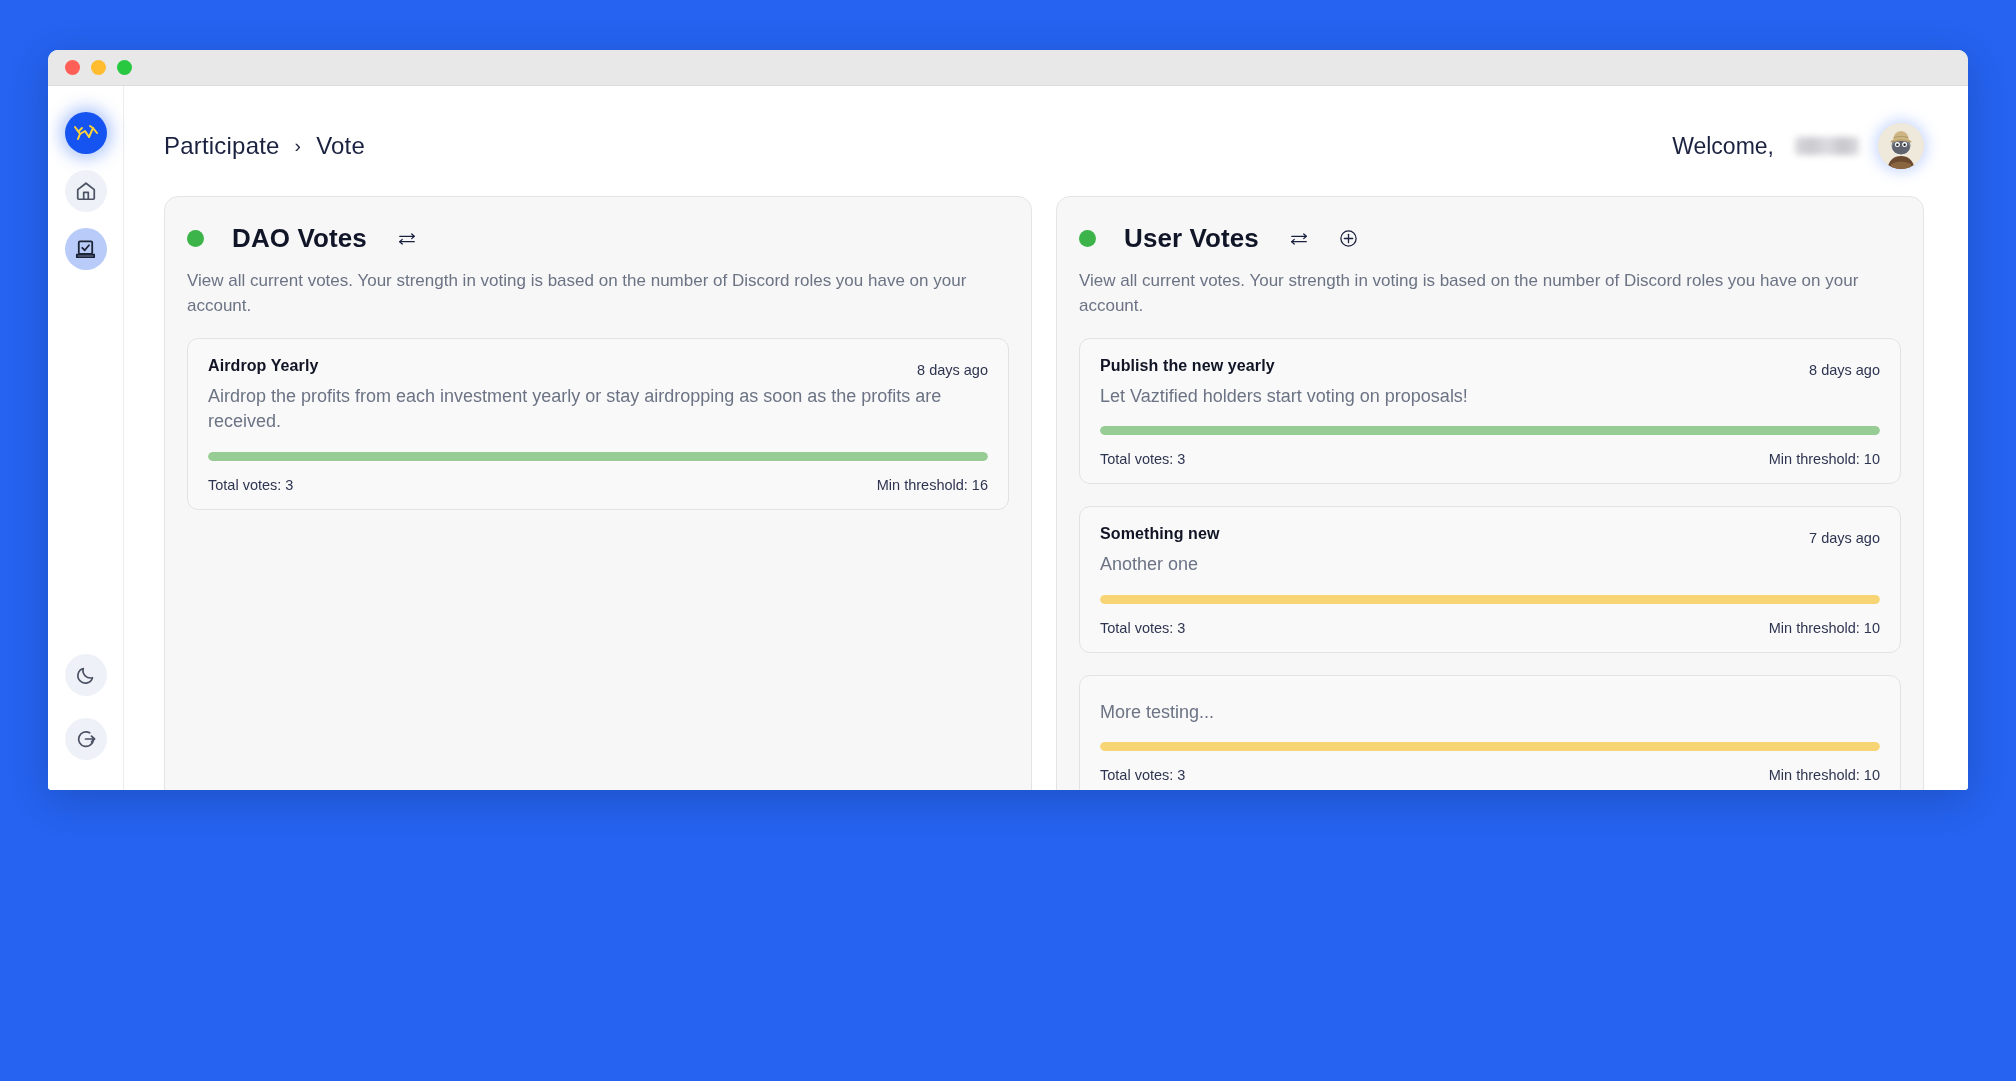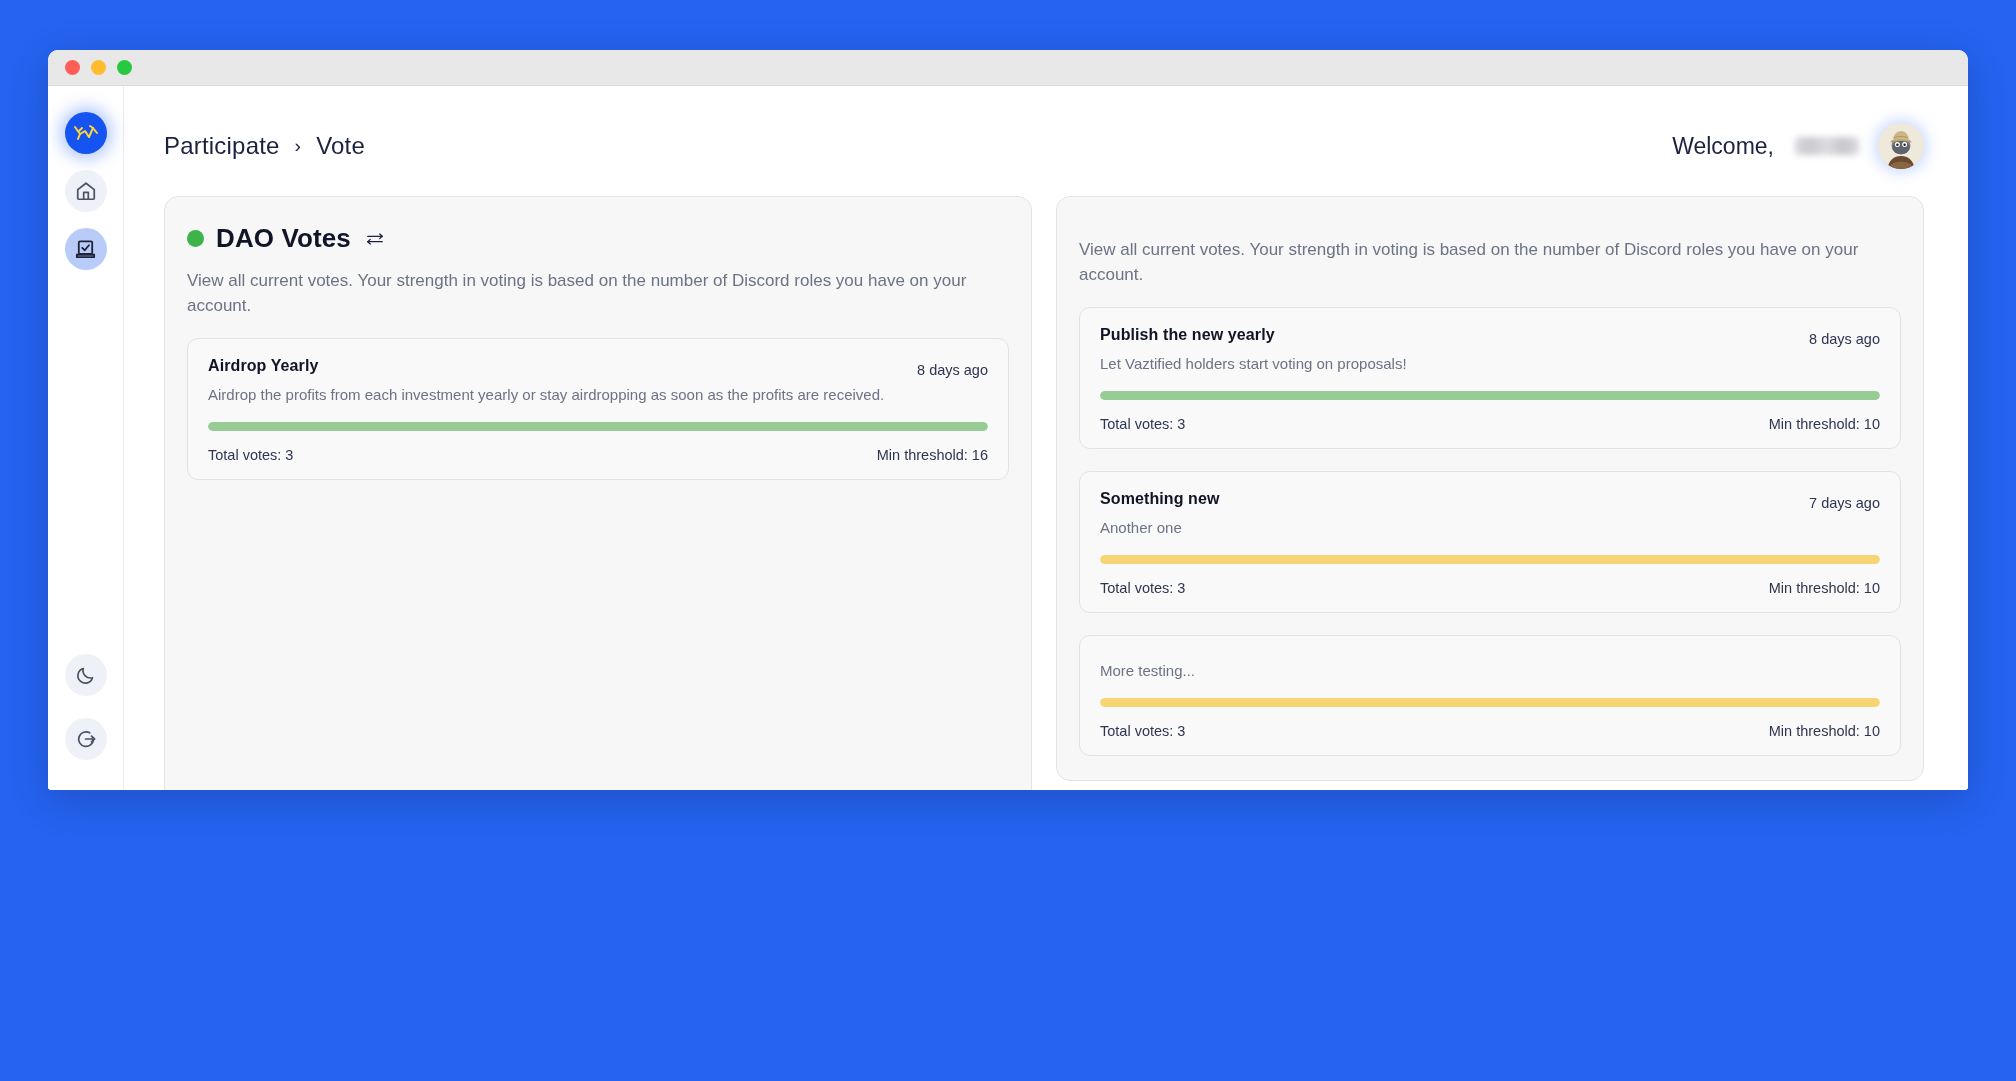--- a/index.html
+++ b/index.html
@@ -169,21 +169,21 @@
     padding: 26px 22px 24px 22px;
     flex: 1;
     min-width: 0;
   }
   .panel.left  { max-width: 872px; height: 665px; }
   .panel.right { max-width: 872px; align-self: flex-start; }
 
   .panel-head {
     display: flex;
     align-items: center;
-    gap: 12px;
+    gap: 28px;
   }
   .status-dot {
     width: 17px; height: 17px; border-radius: 50%;
     background: #3cb44a;
     flex: 0 0 auto;
   }
   .panel-title {
     font-size: 26px;
     font-weight: 700;
     color: #111528;
@@ -227,21 +227,21 @@
     letter-spacing: .1px;
   }
   .prop-time {
     font-size: 14.5px;
     color: #2e3550;
     white-space: nowrap;
     padding-top: 5px;
   }
   .prop-desc {
     margin-top: 6px;
-    font-size: 15px;
+    font-size: 18px;
     color: #6b7384;
     line-height: 1.4;
   }
 
   .bar-track {
     margin-top: 17px;
     height: 9px;
     border-radius: 6px;
     background: transparent;
     width: 100%;
@@ -398,20 +398,39 @@
                 </div>
                 <div class="prop-foot">
                   <span>Total votes: 3</span>
                   <span>Min threshold: 16</span>
                 </div>
               </article>
             </div>
           </section>
 
           <section class="panel right">
+            <div class="panel-head">
+              <span class="status-dot"></span>
+              <span class="panel-title">User Votes</span>
+              <span class="head-icon">
+                <svg width="20" height="16" viewBox="0 0 22 16" fill="none" stroke="#1b2240" stroke-width="1.4" stroke-linecap="round" stroke-linejoin="round">
+                  <path d="M3 5 H19"></path>
+                    <path d="M16.2 2.4 L19 5 L16.2 7.6"></path>
+                  <path d="M19 11 H3"></path>
+                    <path d="M5.8 8.4 L3 11 L5.8 13.6"></path>
+                </svg>
+              </span>
+              <span class="head-icon">
+                <svg width="19" height="19" viewBox="0 0 20 20" fill="none" stroke="#1b2240" stroke-width="1.35" stroke-linecap="round">
+                  <circle cx="10" cy="10" r="8"></circle>
+                  <path d="M10 5.6 V14.4"></path>
+                    <path d="M5.6 10 H14.4"></path>
+                </svg>
+              </span>
+            </div>
             <p class="panel-sub">View all current votes. Your strength in voting is based on the number of Discord roles you have on your account.</p>
 
             <div class="proposals">
 
               <article class="proposal">
                 <div class="prop-head">
                   <span class="prop-title">Publish the new yearly</span>
                   <span class="prop-time">8 days ago</span>
                 </div>
                 <div class="prop-desc">Let Vaztified holders start voting on proposals!</div>

